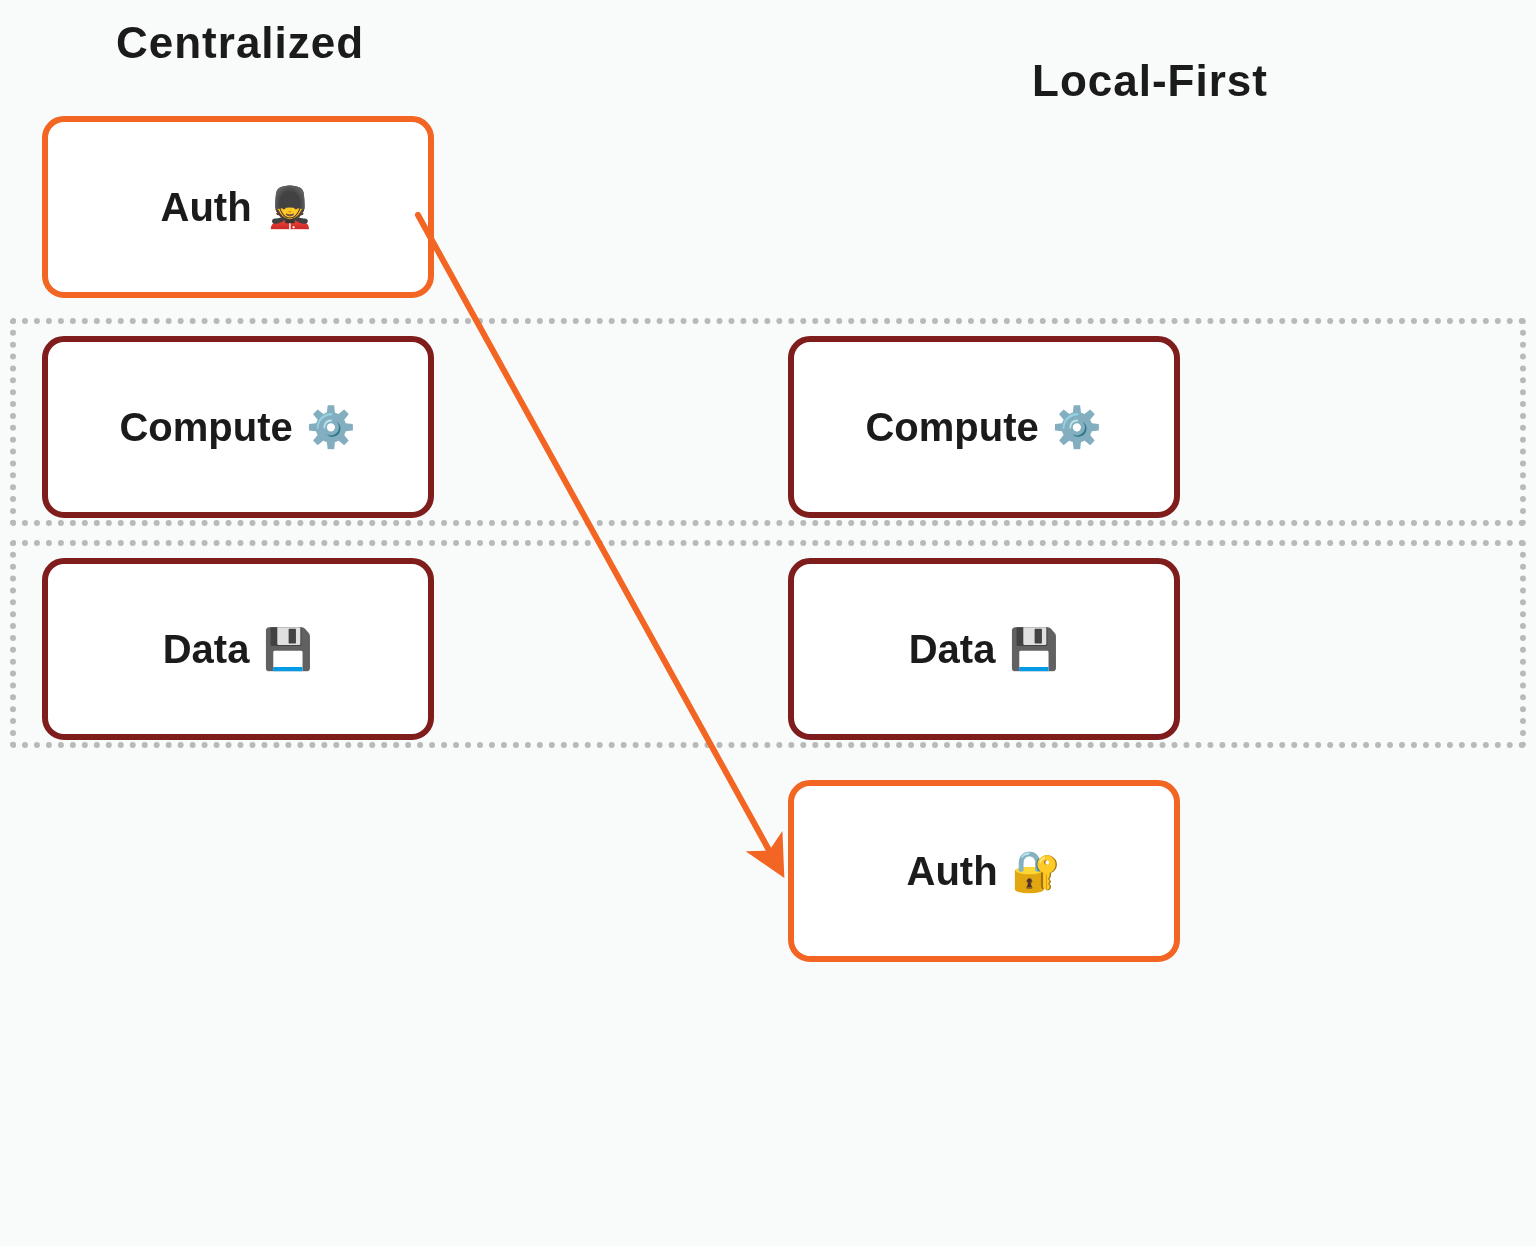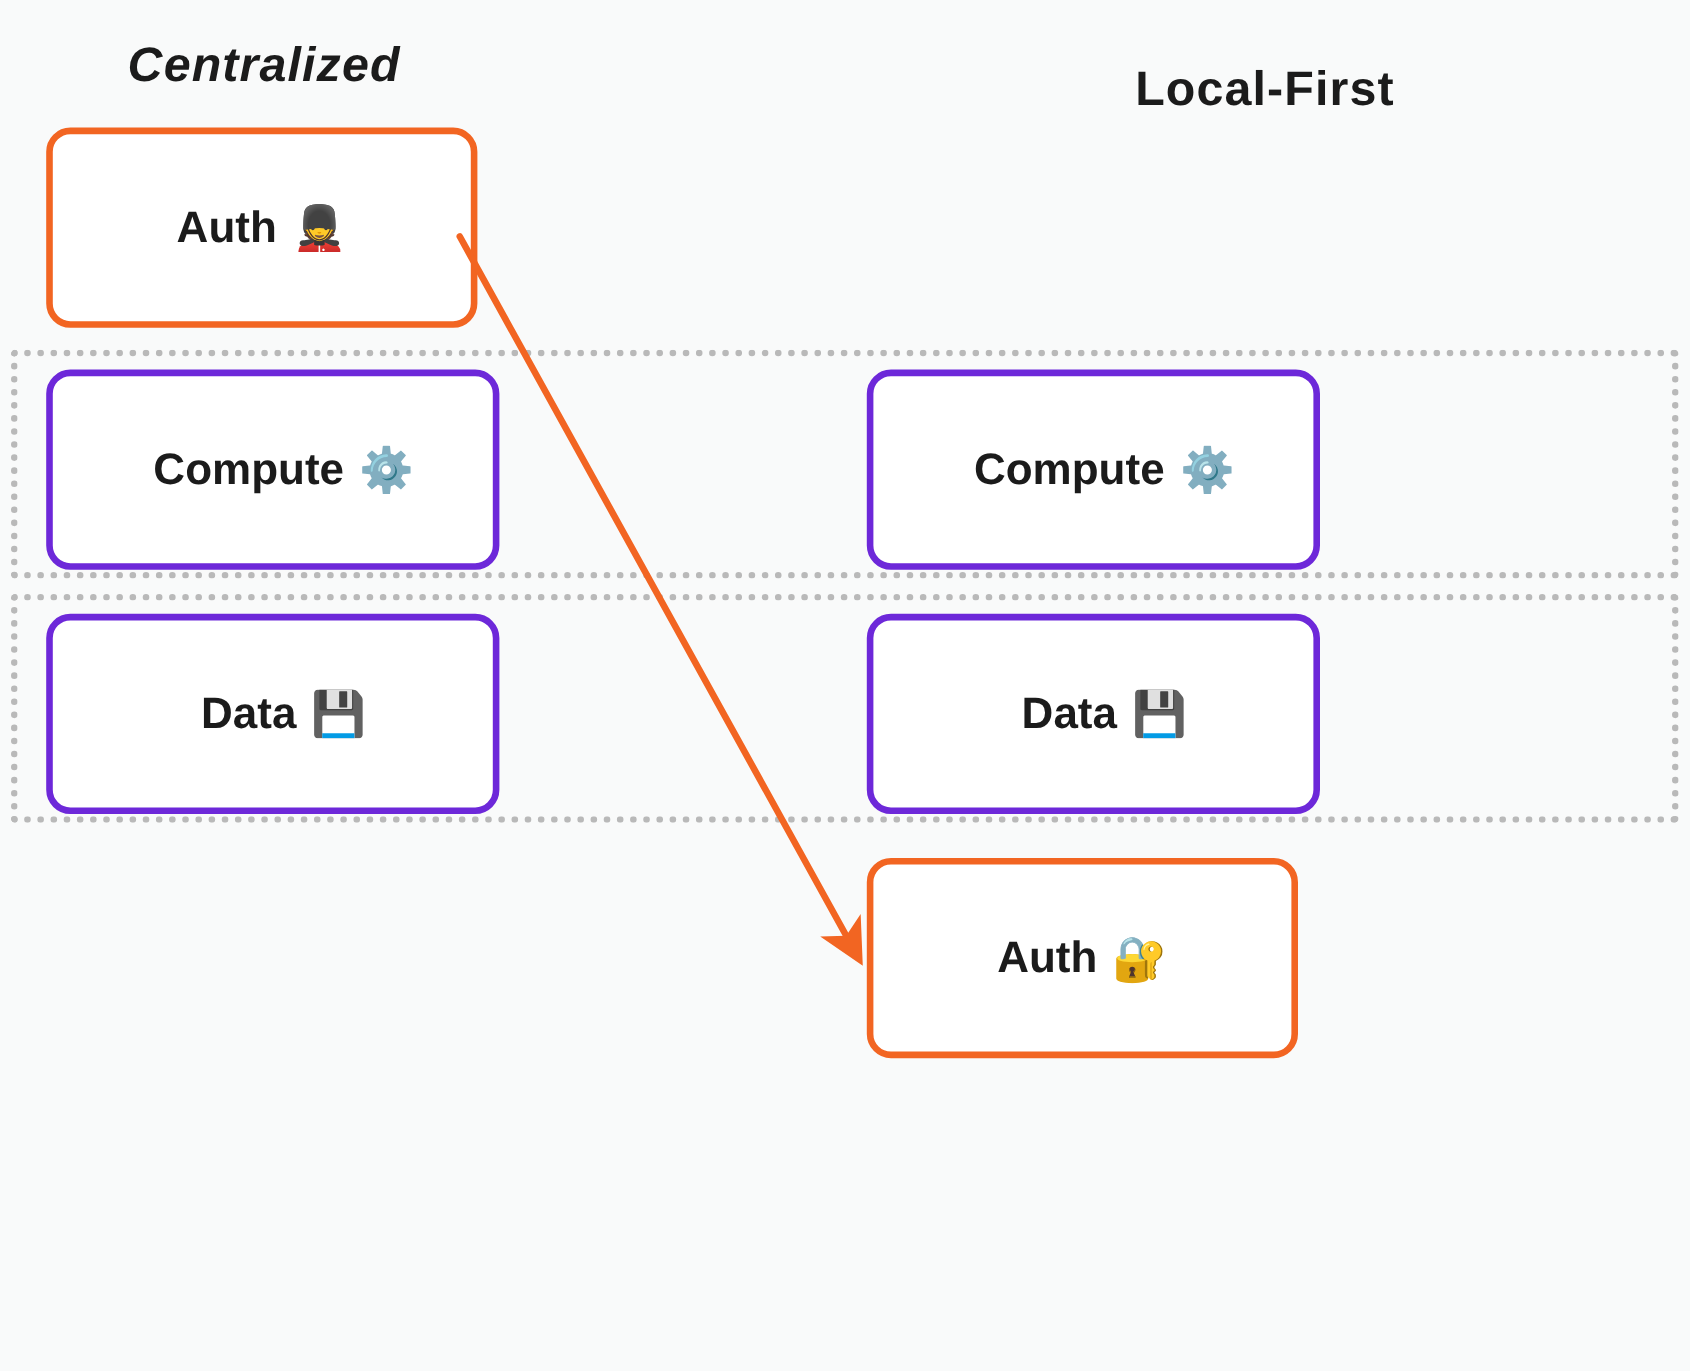--- a/index.html
+++ b/index.html
@@ -28,21 +28,21 @@
     height: 170px;
     background: #ffffff;
     border-radius: 22px;
     display: flex;
     align-items: center;
     justify-content: center;
     font-size: 40px;
     font-weight: 700;
     gap: 14px;
   }
-  .box.black { border: 6px solid #6d28d9; padding-left: 20px; }
+  .box.black { border: 6px solid #7f1d1d; }
   .box.orange { border: 6px solid #f26522; }
   .box .label { white-space: nowrap; }
   .box .emoji { font-family: "Apple Color Emoji","Segoe UI Emoji","Noto Color Emoji",sans-serif; }
   .dotted-band {
     position: absolute;
     left: 10px;
     width: 1516px;
     height: 208px;
     border: 6px dotted #b9b9b9;
     border-radius: 4px;
@@ -55,21 +55,21 @@
     width: 1536px;
     height: 1246px;
     pointer-events: none;
   }
 </style>
 </head>
 <body>
 
 <div class="canvas">
 
-  <div class="title" style="left:116px; top:35px;font-style:italic;">Centralized</div>
+  <div class="title" style="left:116px; top:18px;">Centralized</div>
 
   <div class="title" style="left:1032px; top:18px;margin-top:38px;">Local-First</div>
 
   <div class="dotted-band" style="top:318px;"></div>
   <div class="dotted-band" style="top:540px;"></div>
 
   <div class="box orange" style="left:42px; top:116px;">
     <span class="label">Auth</span>
     <span class="emoji">💂</span>
   </div>

